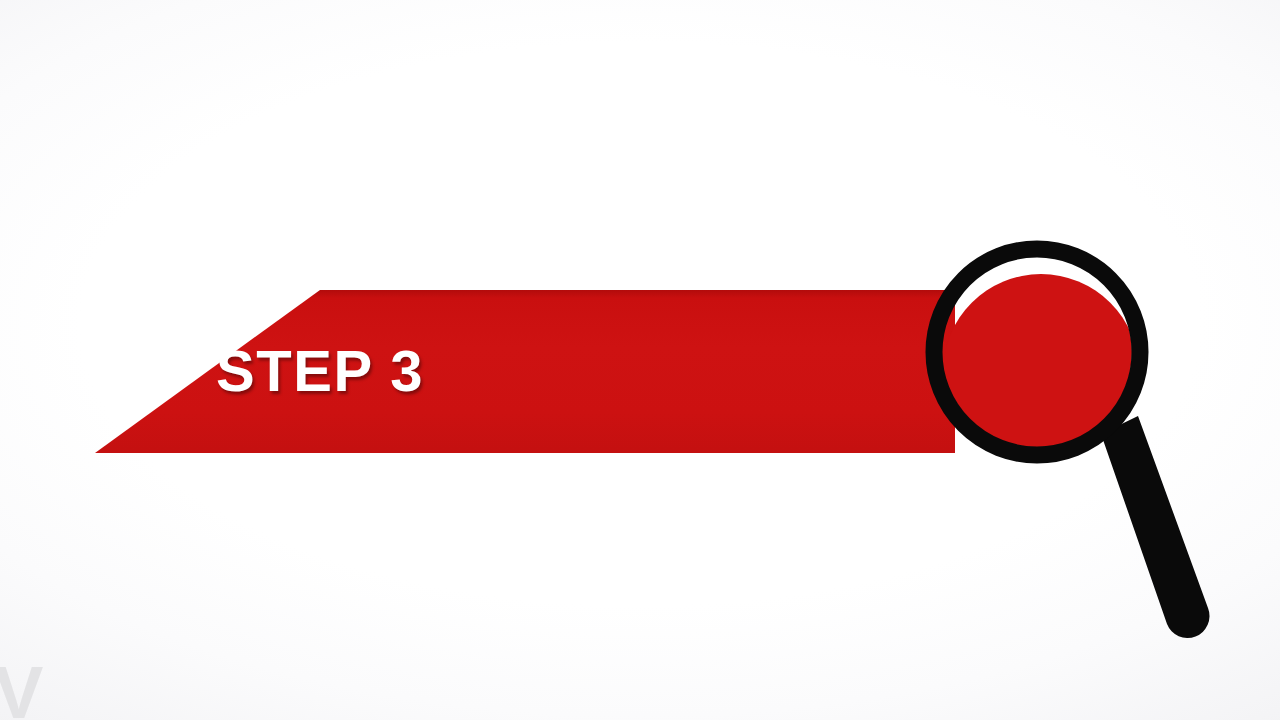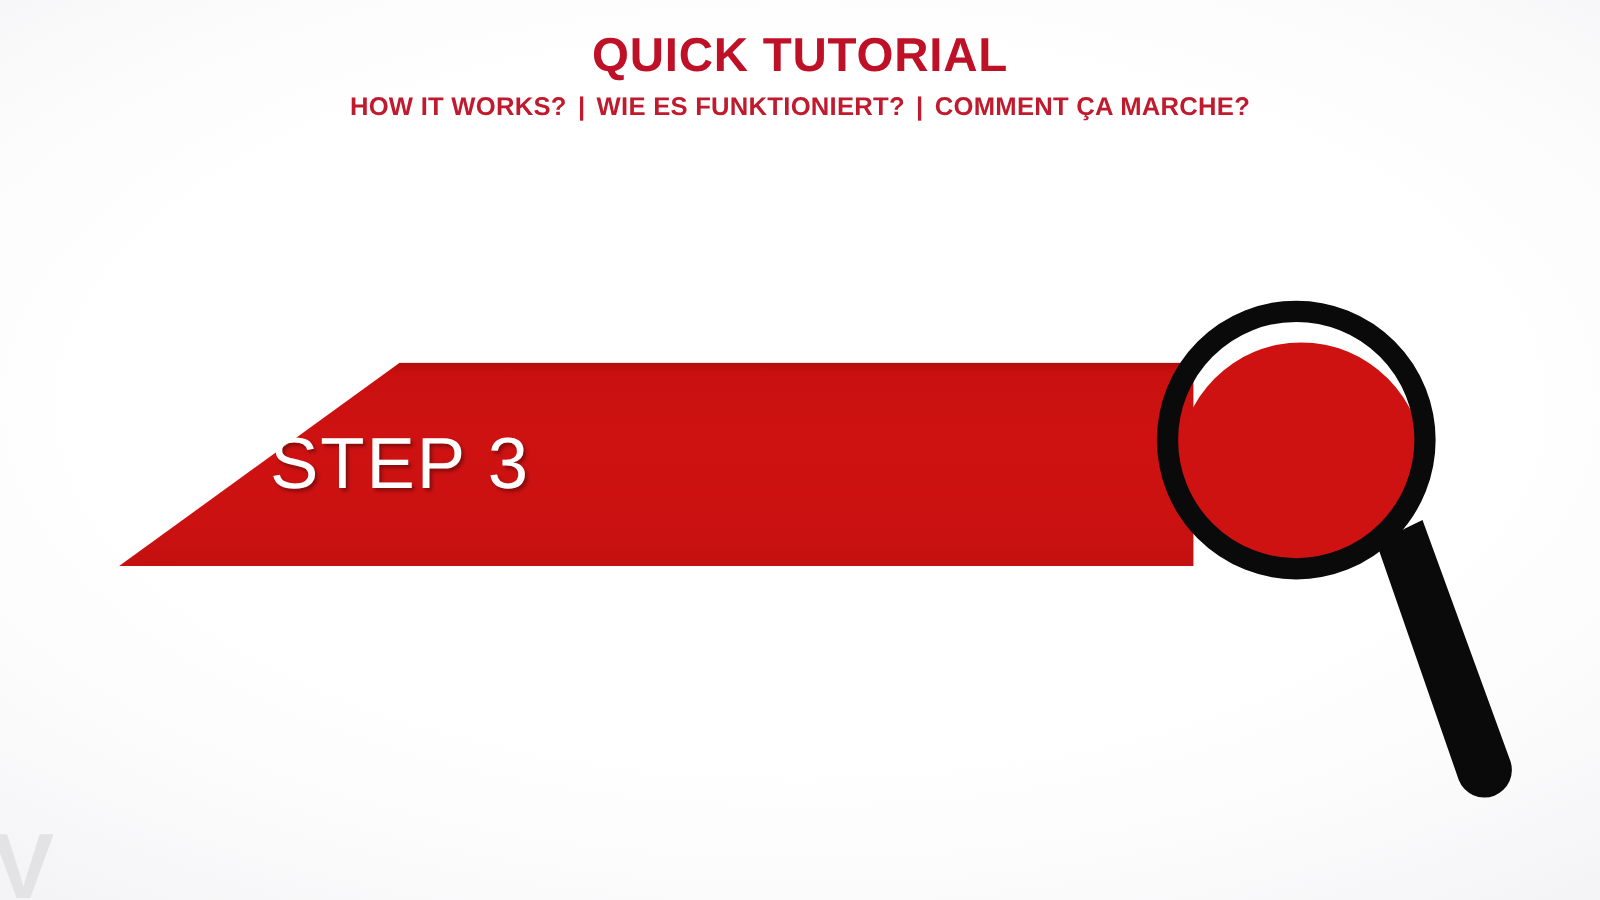--- a/index.html
+++ b/index.html
@@ -82,21 +82,21 @@
     clip-path: polygon(225px 0px, 860px 0px, 860px 163px, 0px 163px);
   }
 
   #banner-label {
     position: absolute;
     left: 0;
     top: 318px;
     width: 1280px;
     text-align: center;
     font-size: 58px;
-    font-weight: normal;
+    font-weight: bold;
     letter-spacing: 1.5px;
     color: #ffffff;
     line-height: 106px;
     text-shadow: 2px 3px 3px rgba(0,0,0,0.35);
     user-select: none;
     padding-right: 640px;
     box-sizing: border-box;
   }
   #banner-label span { display: inline-block; }
 
@@ -120,26 +120,20 @@
     color: #e3e3e5;
     line-height: 74px;
     user-select: none;
   }
 </style>
 </head>
 <body>
 
 <div id="slide">
 
-  <div id="header">
-    <div id="title">QUICK TUTORIAL</div>
-    <div id="subtitle">
-      <span>HOW IT WORKS?</span><span class="sep">|</span><span>WIE ES FUNKTIONIERT?</span><span class="sep">|</span><span>COMMENT ÇA MARCHE?</span>
-    </div>
-  </div>
 
   <div id="banner-wrap">
     <div id="banner"></div>
     <div id="banner-label">
       <span>STEP 3</span>
     </div>
   </div>
 
   <div id="magnifier">
     <svg width="330" height="430" viewBox="0 0 330 430" xmlns="http://www.w3.org/2000/svg">

